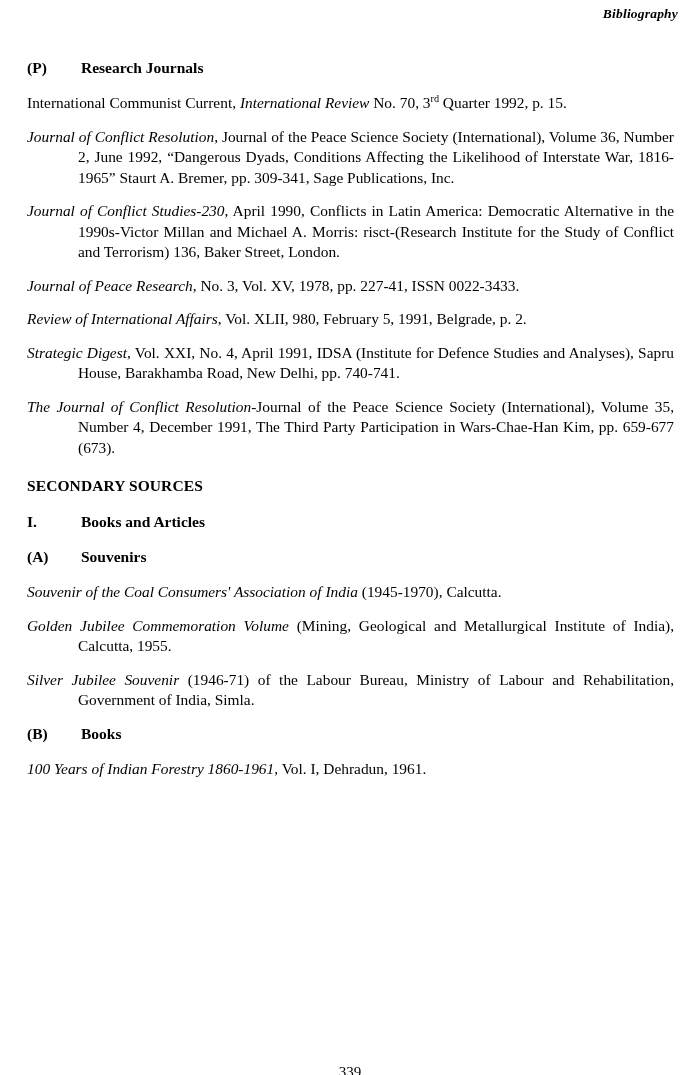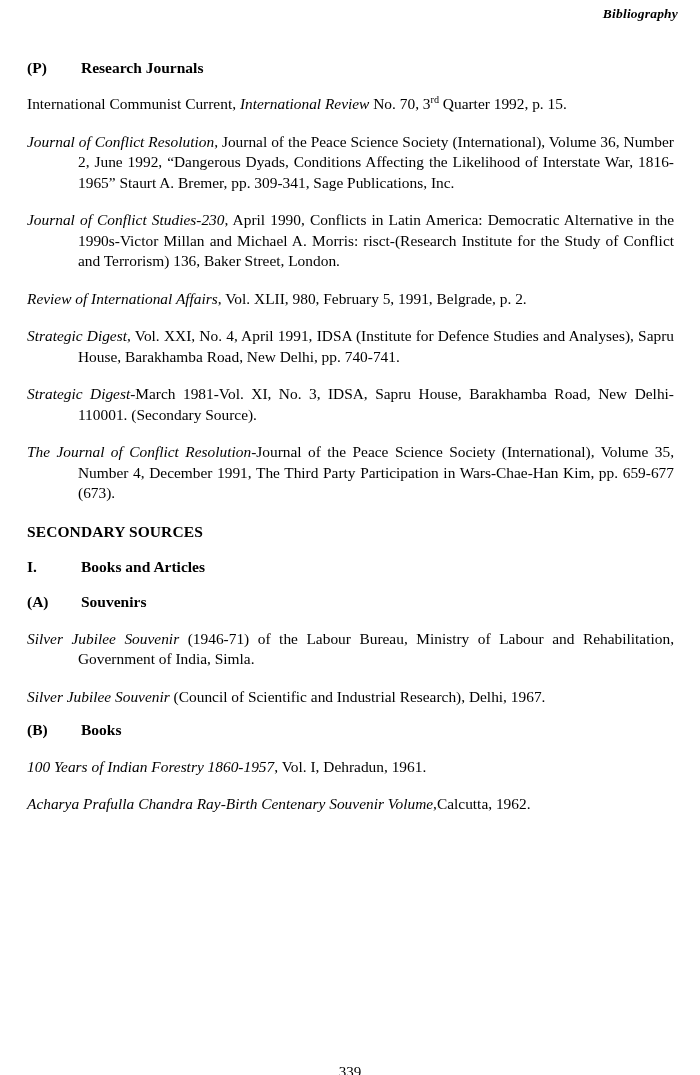--- a/index.html
+++ b/index.html
@@ -67,21 +67,21 @@
     font-size: 15.5px;
     margin: 0 0 16px 0;
     line-height: 1.25;
     letter-spacing: 0.1px;
   }
 
   
   .entry {
     font-size: 15.4px;
     line-height: 1.33;
-    margin: 17px 0 13px 0;
+    margin: 8px 0 13px 0;
     text-align: justify;
     text-justify: inter-word;
     padding-left: 51px;
     text-indent: -51px;
   }
   .entry i, .entry .ital {
     font-style: italic;
   }
   .entry sup {
     font-size: 0.66em;
@@ -114,50 +114,50 @@
 
     <div class="heading-row">
       <span class="label">(P)</span>
       <span class="title">Research Journals</span>
     </div>
 
     <div id="journal-entries">
         <div class="entry"><span>International Communist Current, </span><i>International Review</i><span> No. 70, 3</span><sup>rd</sup><span> Quarter 1992, p. 15.</span></div>
         <div class="entry"><i>Journal of Conflict Resolution</i><span>, Journal of the Peace Science Society (International), Volume 36, Number 2, June 1992, “Dangerous Dyads, Conditions Affecting the Likelihood of Interstate War, 1816-1965” Staurt A. Bremer, pp. 309-341, Sage Publications, Inc.</span></div>
         <div class="entry"><i>Journal of Conflict Studies-230</i><span>, April 1990, Conflicts in Latin America: Democratic Alternative in the 1990s-Victor Millan and Michael A. Morris: risct-(Research Institute for the Study of Conflict and Terrorism) 136, Baker Street, London.</span></div>
+        <div class="entry"><i>Journal of Peace Research</i><span>, No. 3, Vol. XV, 1978, pp. 227-41, ISSN 0022-3433.</span></div>
         <div class="entry"><i>Review of International Affairs</i><span>, Vol. XLII, 980, February 5, 1991, Belgrade, p. 2.</span></div>
         <div class="entry"><i>Strategic Digest</i><span>, Vol. XXI, No. 4, April 1991, IDSA (Institute for Defence Studies and Analyses), Sapru House, Barakhamba Road, New Delhi, pp. 740-741.</span></div>
-        <div class="entry"><i>Strategic Digest</i><span>-March 1981-Vol. XI, No. 3, IDSA, Sapru House, Barakhamba Road, New Delhi-110001. (Secondary Source).</span></div>
         <div class="entry"><i>The Journal of Conflict Resolution</i><span>-Journal of the Peace Science Society (International), Volume 35, Number 4, December 1991, The Third Party Participation in Wars-Chae-Han Kim, pp. 659-677 (673).</span></div>
       </div>
 
     <div class="section-heading gap-before-secondary">SECONDARY SOURCES</div>
 
     <div class="heading-row">
       <span class="label">I.</span>
       <span class="title">Books and Articles</span>
     </div>
 
     <div class="heading-row">
       <span class="label">(A)</span>
       <span class="title">Souvenirs</span>
     </div>
 
     <div id="souvenir-entries">
+        <div class="entry"><i>Souvenir of the Coal Consumers' Association of India</i><span> (1945-1970), Calcutta.</span></div>
+        <div class="entry"><i>Golden Jubilee Commemoration Volume</i><span> (Mining, Geological and Metallurgical Institute of India), Calcutta, 1955.</span></div>
         <div class="entry"><i>Silver Jubilee Souvenir</i><span> (1946-71) of the Labour Bureau, Ministry of Labour and Rehabilitation, Government of India, Simla.</span></div>
-        <div class="entry"><i>Silver Jubilee Souvenir</i><span> (Council of Scientific and Industrial Research), Delhi, 1967.</span></div>
       </div>
 
     <div class="heading-row">
       <span class="label">(B)</span>
       <span class="title">Books</span>
     </div>
 
     <div id="book-entries">
-        <div class="entry"><i>100 Years of Indian Forestry 1860-1957</i><span>, Vol. I, Dehradun, 1961.</span></div>
-        <div class="entry"><i>Acharya Prafulla Chandra Ray-Birth Centenary Souvenir Volume</i><span>,Calcutta, 1962.</span></div>
+        <div class="entry"><i>100 Years of Indian Forestry 1860-1961</i><span>, Vol. I, Dehradun, 1961.</span></div>
       </div>
 
   </div>
 
   <div class="folio">339</div>
 
 </div>
 
 </body></html>

